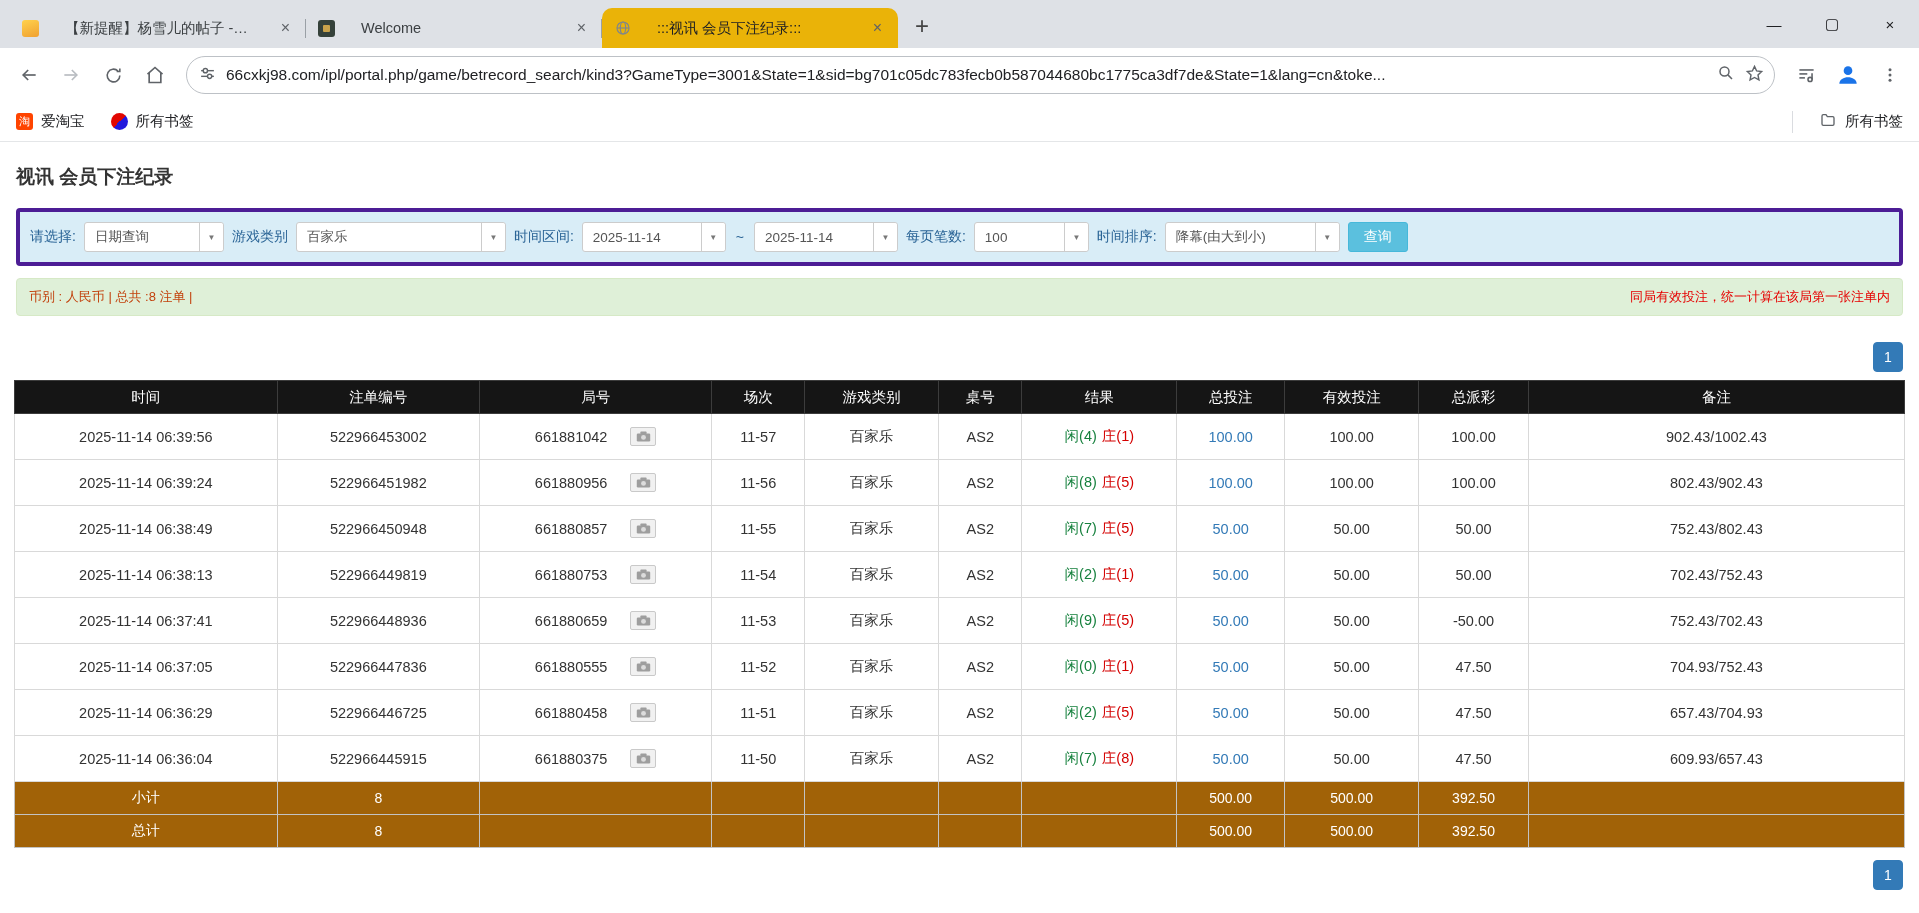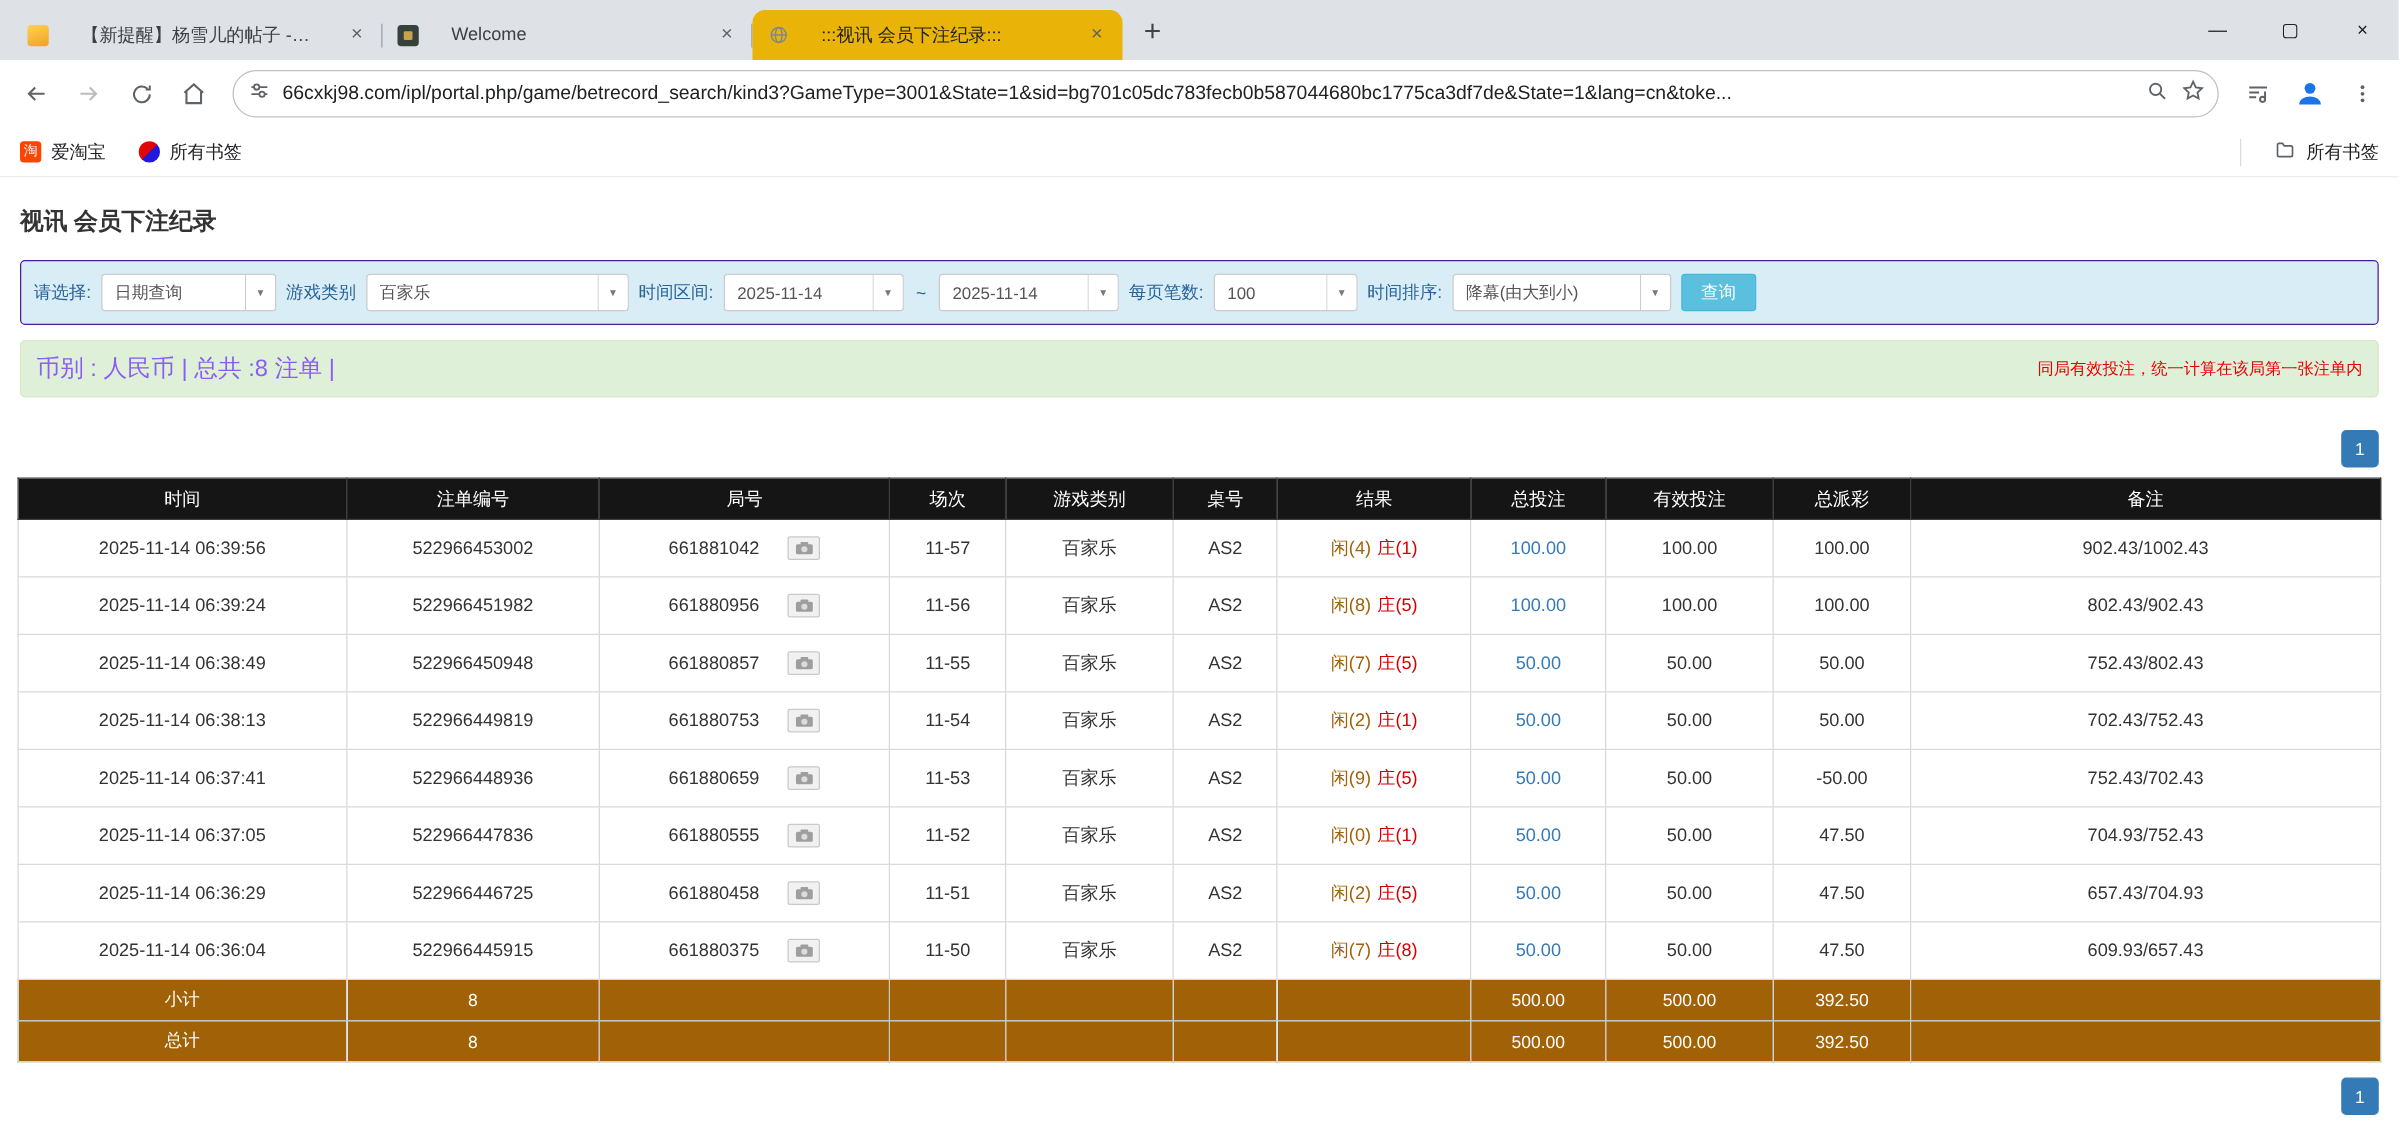--- a/index.html
+++ b/index.html
@@ -36,51 +36,51 @@
        color:#fff;font-size:11px;line-height:1}
   .bm-taobao{background:#ff4400}
   .bm-baidu{background:linear-gradient(135deg,#e10602 0 50%,#2319dc 50% 100%);border-radius:50%}
   .bm-spacer{flex:1}
   .bm-sep{width:1px;height:22px;background:#dadce0}
 
   
   .page{padding:20px 14px 0;background:#fff}
   .page-title{font-size:19px;color:#333;font-weight:700;margin:2px 0 18px 2px}
 
-  .filterbar{background:#d9edf7;border:1px solid #4c1d95;border-radius:4px;padding:10px;display:flex;
+  .filterbar{background:#d9edf7;border:4px solid #4c1d95;border-radius:4px;padding:10px;display:flex;
        align-items:center;gap:8px;margin:0 2px}
   .flabel{font-size:14px;color:#2a6496;white-space:nowrap}
   .fselect{height:30px;background:#fff;border:1px solid #ccc;border-radius:3px;display:flex;align-items:stretch;
        font-size:13.5px;color:#555;flex:0 0 auto}
   .fselect .val{padding:0 10px;display:flex;align-items:center;flex:1;white-space:nowrap;overflow:hidden}
   .fselect .caret{width:24px;border-left:1px solid #ccc;display:flex;align-items:center;justify-content:center;
        color:#777;font-size:8px;border-radius:0 3px 3px 0;background:#fff}
   .w140{width:140px}.w210{width:210px}.w170{width:144px}.w115{width:115px}.w175{width:175px}
   .tilde{font-size:14px;color:#2a6496;padding:0 2px}
   .btn-query{height:30px;padding:0 15px;background:#5bc0de;border:1px solid #46b8da;border-radius:3px;
        color:#fff;font-size:14px;cursor:pointer}
 
   .summarybar{margin:12px 2px 0;background:#dff0d8;border:1px solid #d6e9c6;border-radius:4px;
        padding:9px 12px;display:flex;align-items:center;justify-content:space-between}
-  .summary-left{color:#8b5cf6;font-size:19px}
+  .summary-left{color:#c2410c;font-size:13px}
   .summary-right{color:#e60000;font-size:13px}
 
   .pagwrap{display:flex;justify-content:flex-end;margin:26px 2px 8px}
   .pagwrap.bottom{margin:12px 2px 0}
   .pagbtn{min-width:30px;height:30px;background:#337ab7;border:1px solid #337ab7;border-radius:4px;color:#fff;
        font-size:14px;display:flex;align-items:center;justify-content:center;cursor:pointer}
 
   table.bets{width:100%;border-collapse:collapse;table-layout:fixed}
   .bets th{background:#151515;color:#fff;font-weight:400;font-size:14.5px;height:33px;border:1px solid #3c3c3c;
        text-align:center}
   .bets td{border:1px solid #d9d9d9;height:46px;text-align:center;font-size:14.5px;color:#333;background:#fff;
        overflow:hidden;white-space:nowrap}
   .bets tr.sumrow td{background:#a16207;color:#fff;height:33px;border-color:#c3c3c3;font-size:14px}
   .link{color:#337ab7;cursor:pointer}
-  .blue2{color:#a16207}
+  .blue2{color:#15803d}
   .red2{color:#d40000}
   .red{color:#e60000}
   .round-wrap{display:inline-flex;align-items:center;gap:23px;justify-content:center}
   .thumb{width:26px;height:19px;background:#f1f1f1;border:1px solid #c9c9c9;border-radius:2px;
        display:inline-flex;align-items:center;justify-content:center;cursor:pointer}
   .res-gap{display:inline-block;width:5px}
 </style>
 </head>
 <body>
 

